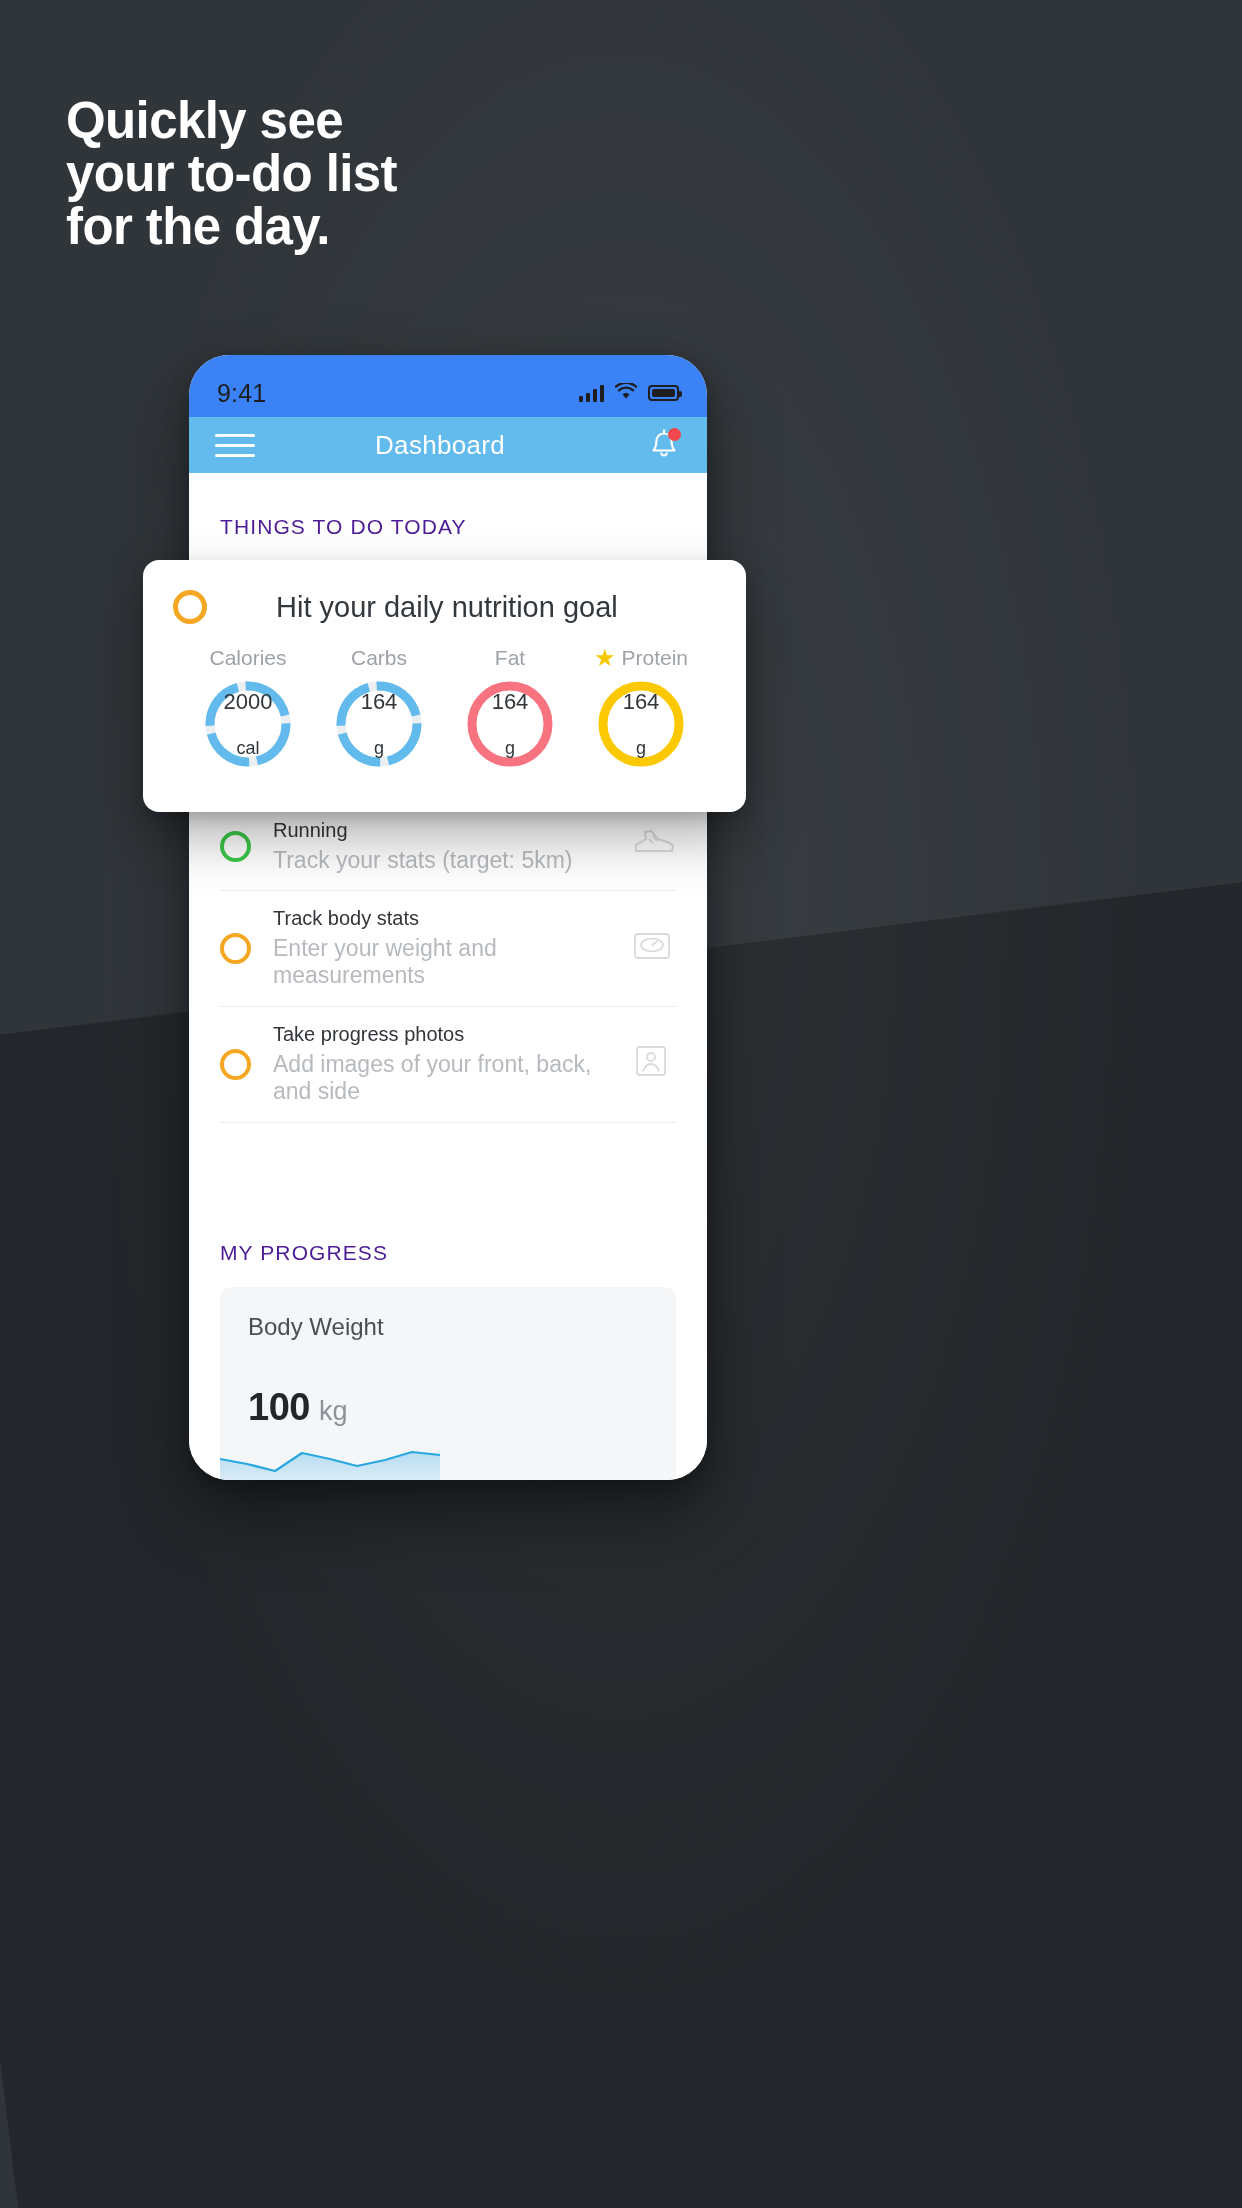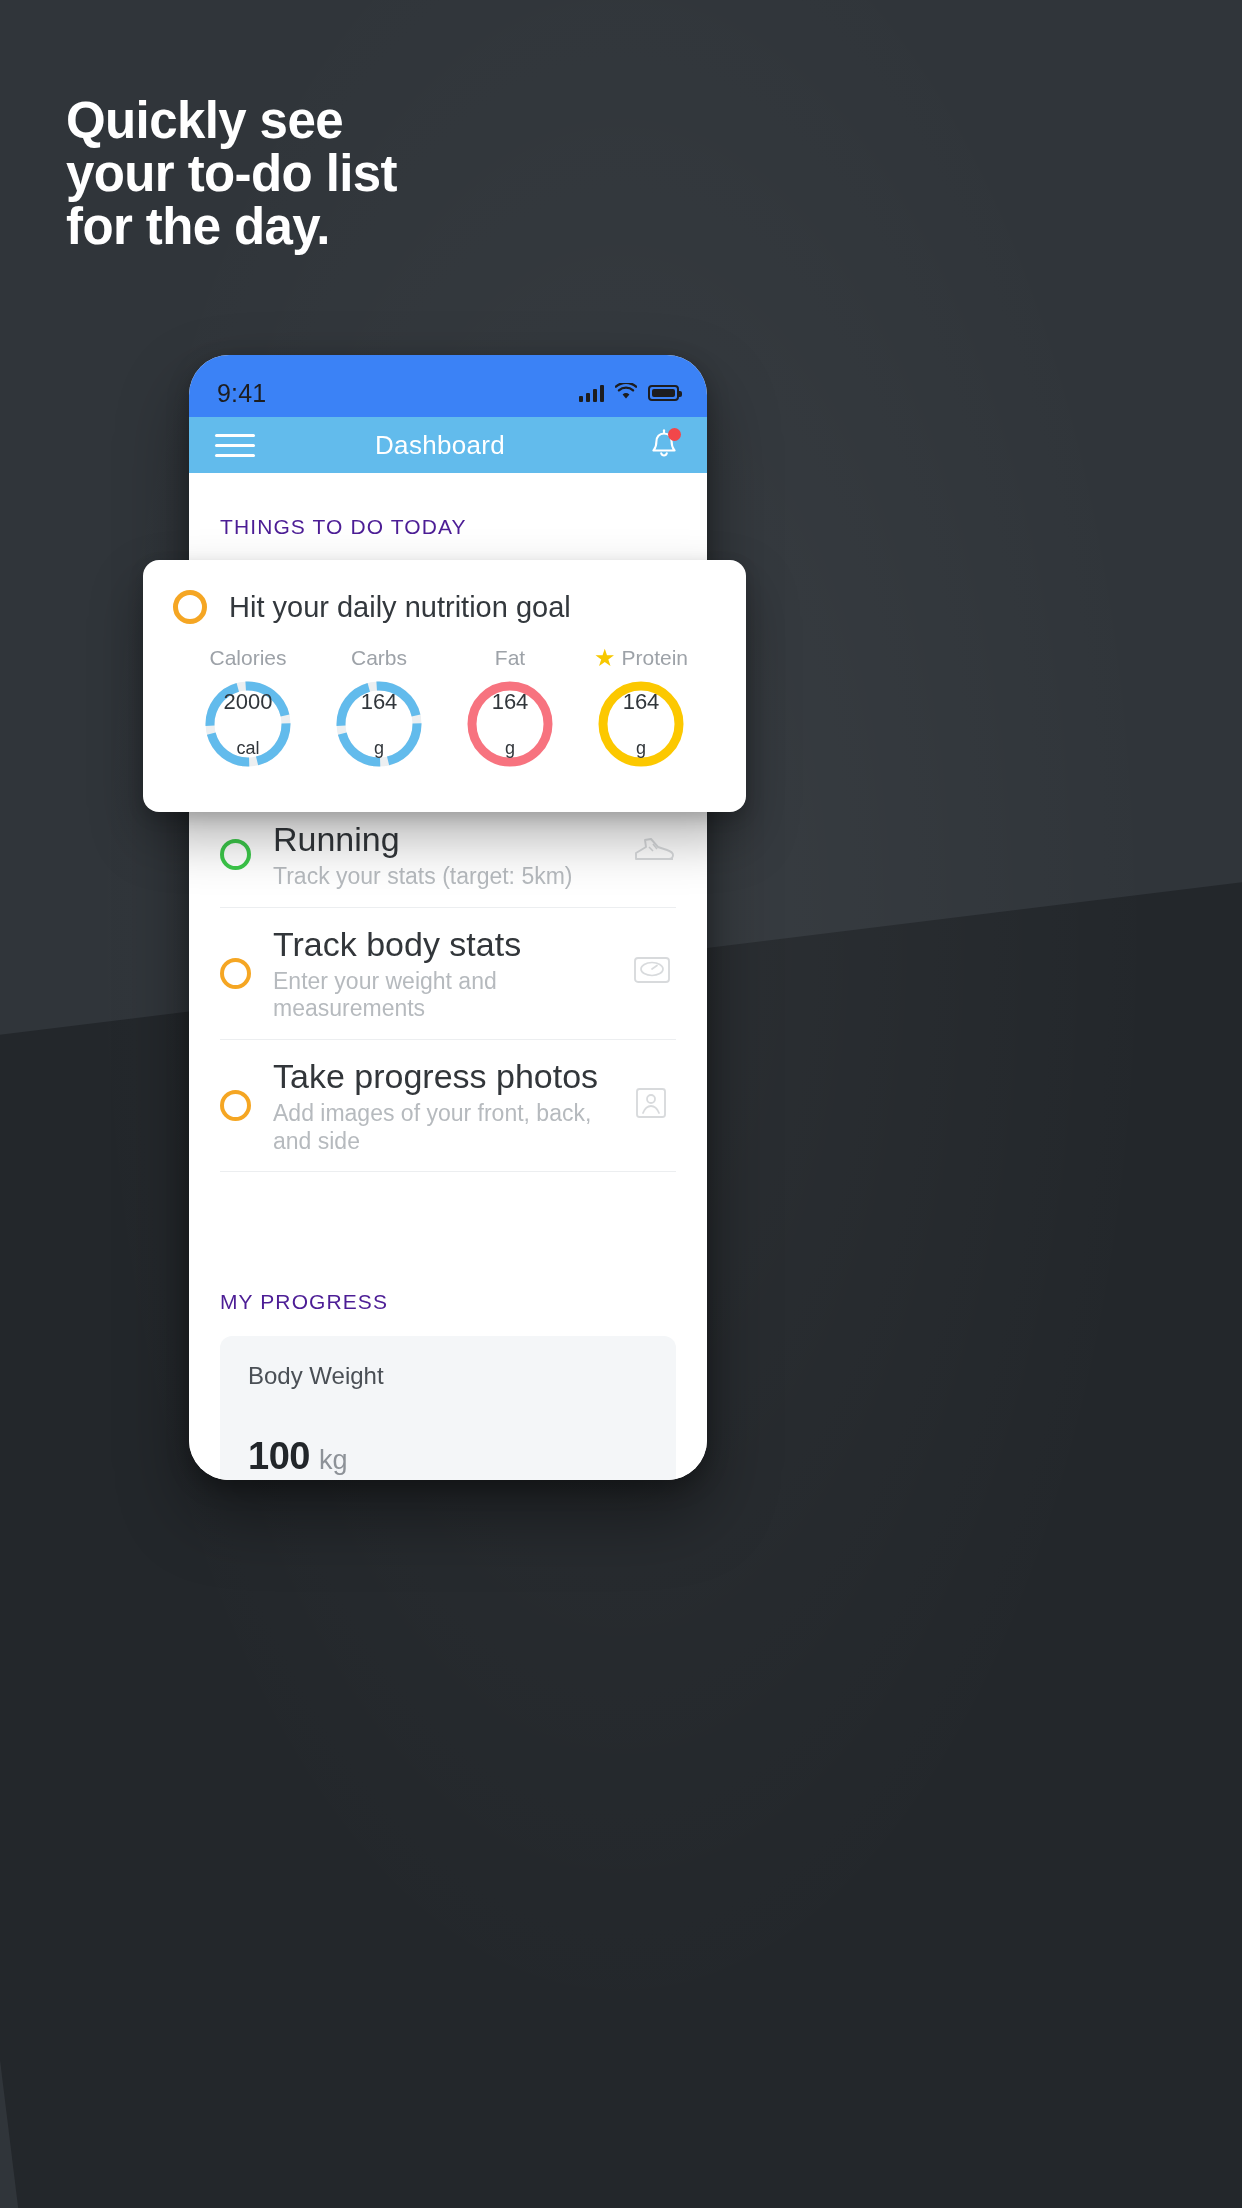--- a/index.html
+++ b/index.html
@@ -105,21 +105,21 @@
     padding:16px 0 16px 0;
     border-bottom:1px solid #eceef0;
   }
   .ring-check {
     width:31px; height:31px; border-radius:50%;
     border:4px solid #f5a623; flex:0 0 auto; margin-right:22px;
   }
   .ring-check.green { border-color:#3cc84a; }
   .ring-check.amber { border-color:#f5a623; }
   .todo-text { flex:1 1 auto; }
-  .todo-title { font-size:34px; color:#32363a; line-height:1.18; }
+  .todo-title { font-size:20px; color:#32363a; line-height:1.18; }
   .todo-sub { font-size:23px; color:#b6babe; margin-top:4px; line-height:1.2; }
   .todo-icon { width:44px; height:40px; flex:0 0 auto; opacity:.38; }
 
   
   .progress-wrap { padding:0 31px; margin-top:22px; }
   .progress-row { display:flex; gap:26px; }
   .pcard {
     flex:1 1 0; height:208px; background:#f4f6f8; border-radius:12px;
     position:relative; overflow:hidden;
   }
@@ -134,21 +134,21 @@
   .nutricard {
     position:absolute;
     left:143px; top:560px;
     width:603px; height:252px;
     background:#fff;
     border-radius:16px;
     box-shadow:0 26px 54px rgba(0,0,0,.30), 0 6px 16px rgba(0,0,0,.16);
     z-index:9;
     padding:30px 30px 0 30px;
   }
-  .nc-head { display:flex; align-items:flex-end; }
+  .nc-head { display:flex; align-items:flex-end;gap:47px; }
   .nc-ring {
     width:34px;height:34px;border-radius:50%;border:5px solid #f5a623;
     flex:0 0 auto; margin-right:22px;
   }
   .nc-title { font-size:29px; color:#33383d; }
   .nc-macros { display:flex; justify-content:space-between; margin-top:22px; padding:0 10px; }
   .macro { width:130px; text-align:center; }
   .macro-label { font-size:21px; color:#9da2a8; margin-bottom:8px; display:flex; align-items:center; justify-content:center; gap:6px;}
   .macro-label .star { color:#f7c800; font-size:24px; line-height:1; }
   .macro-ringwrap { position:relative; width:92px; height:92px; margin:0 auto; }

